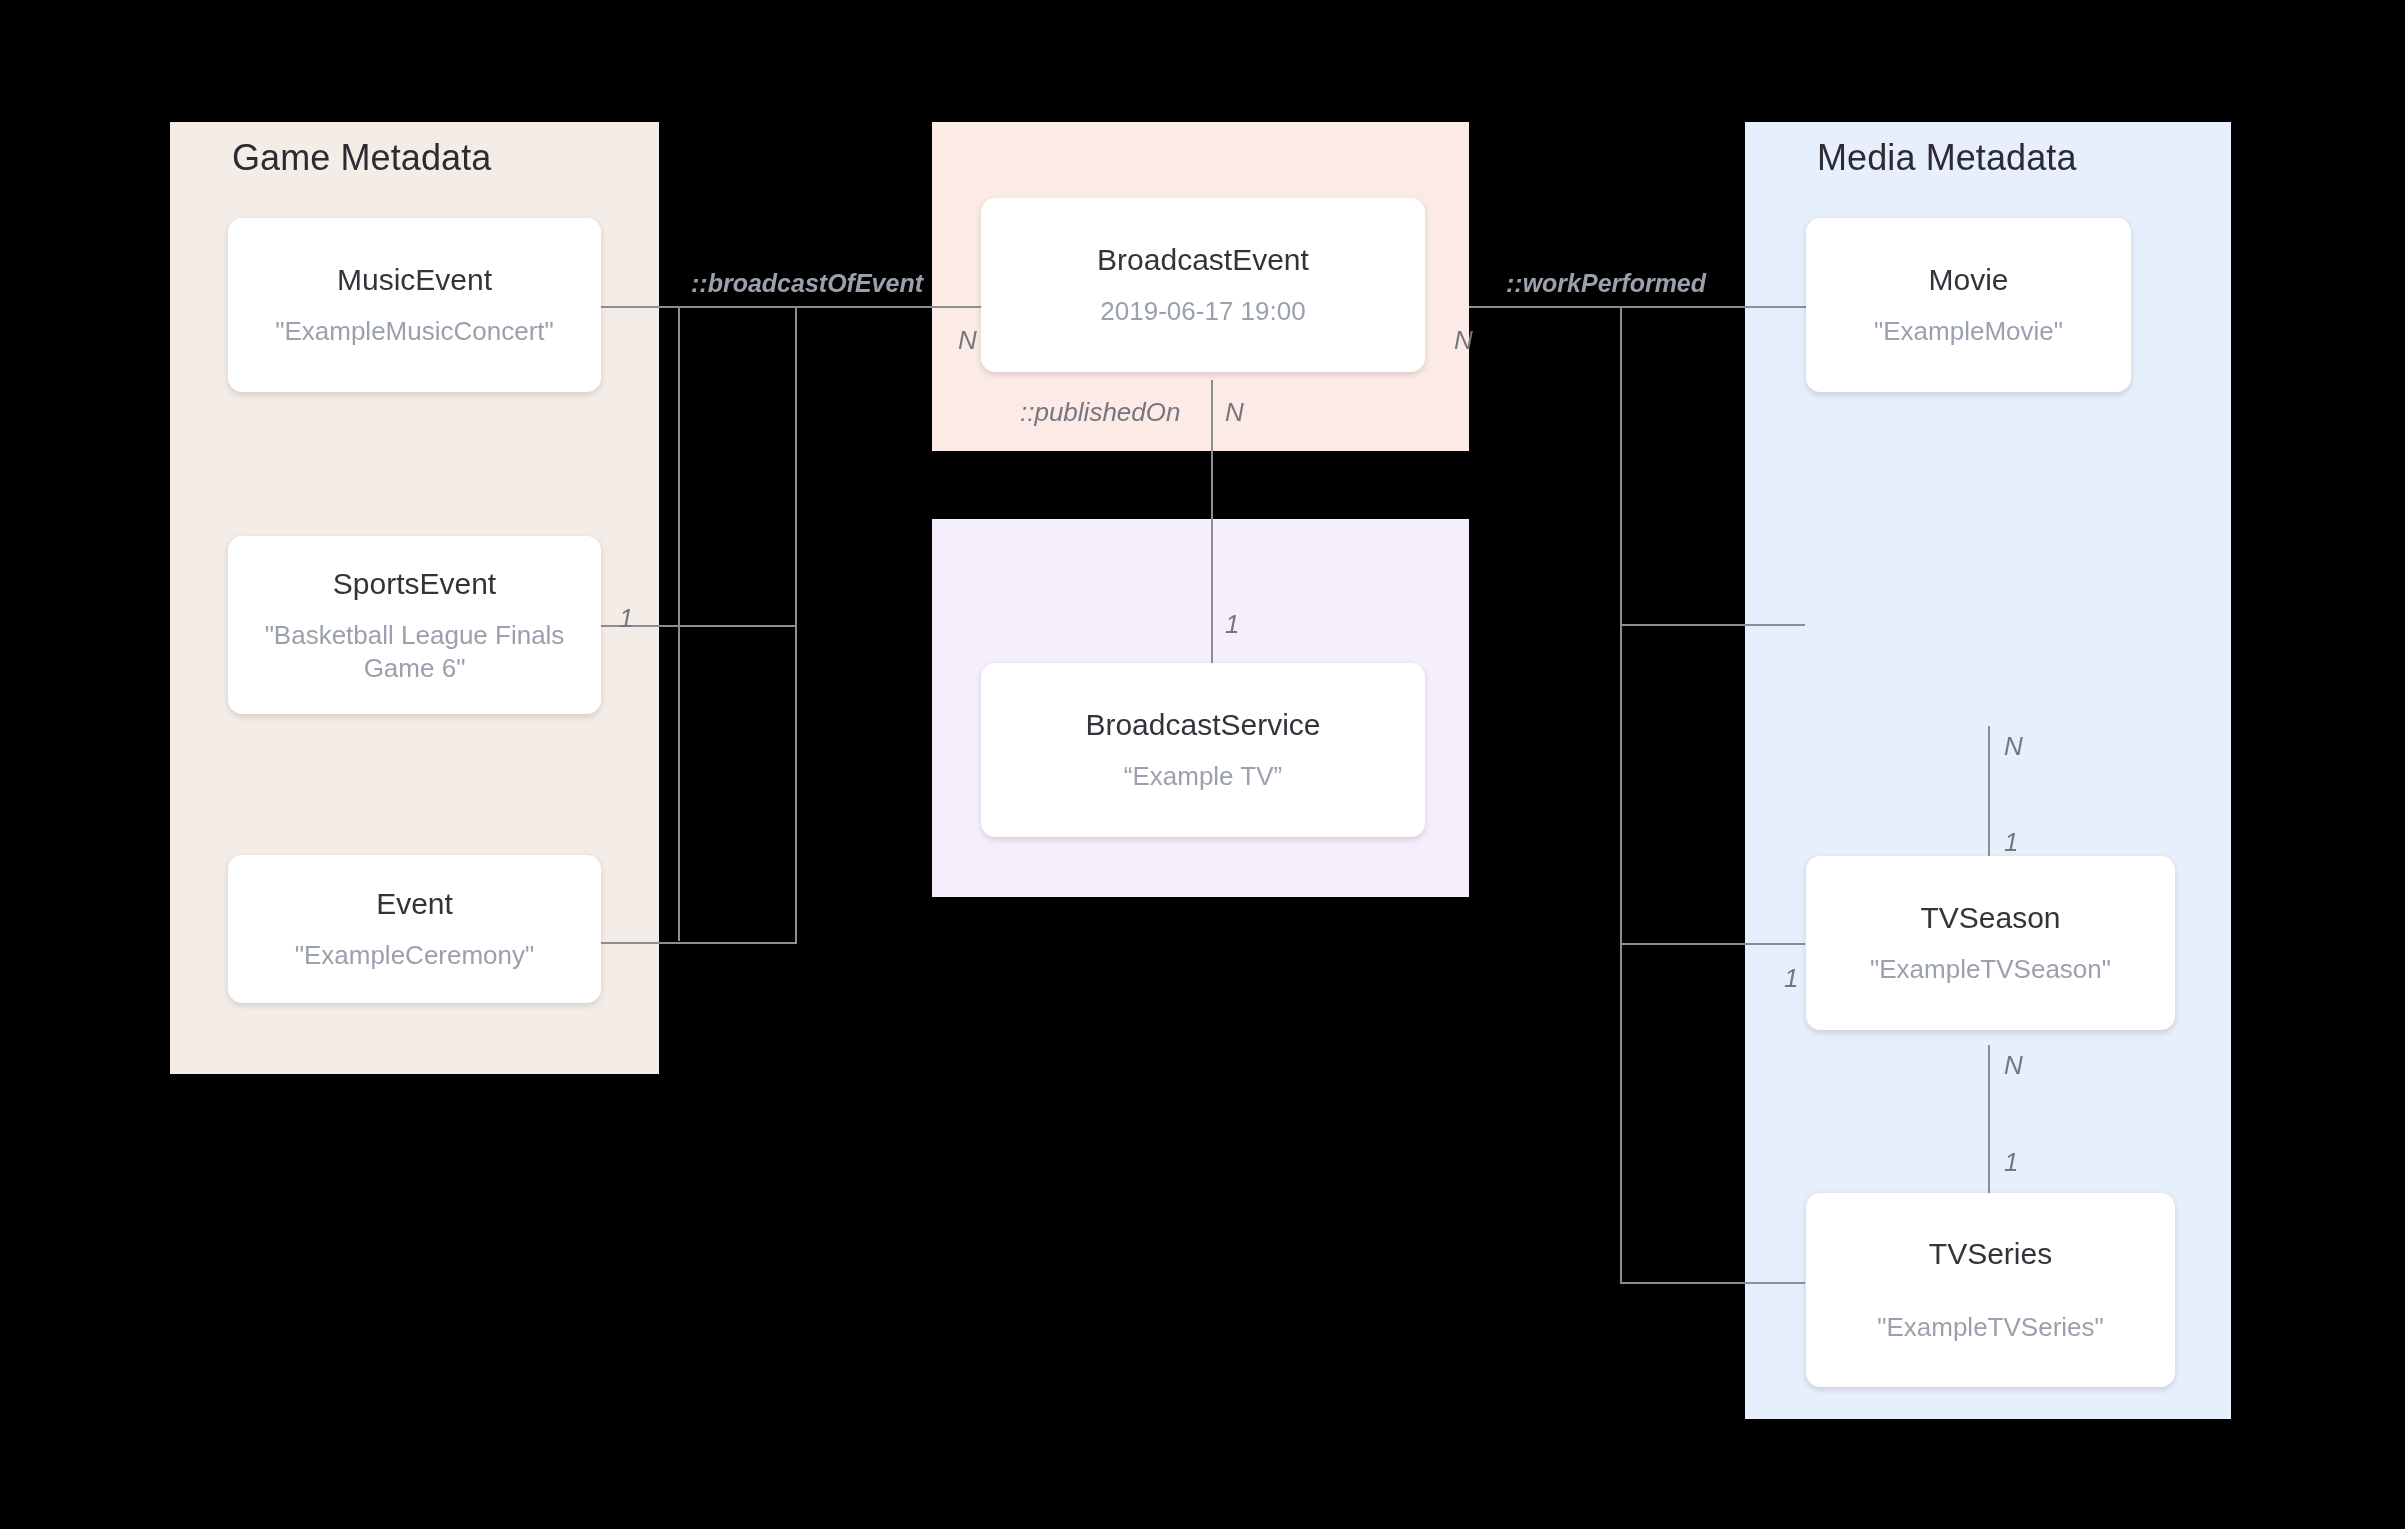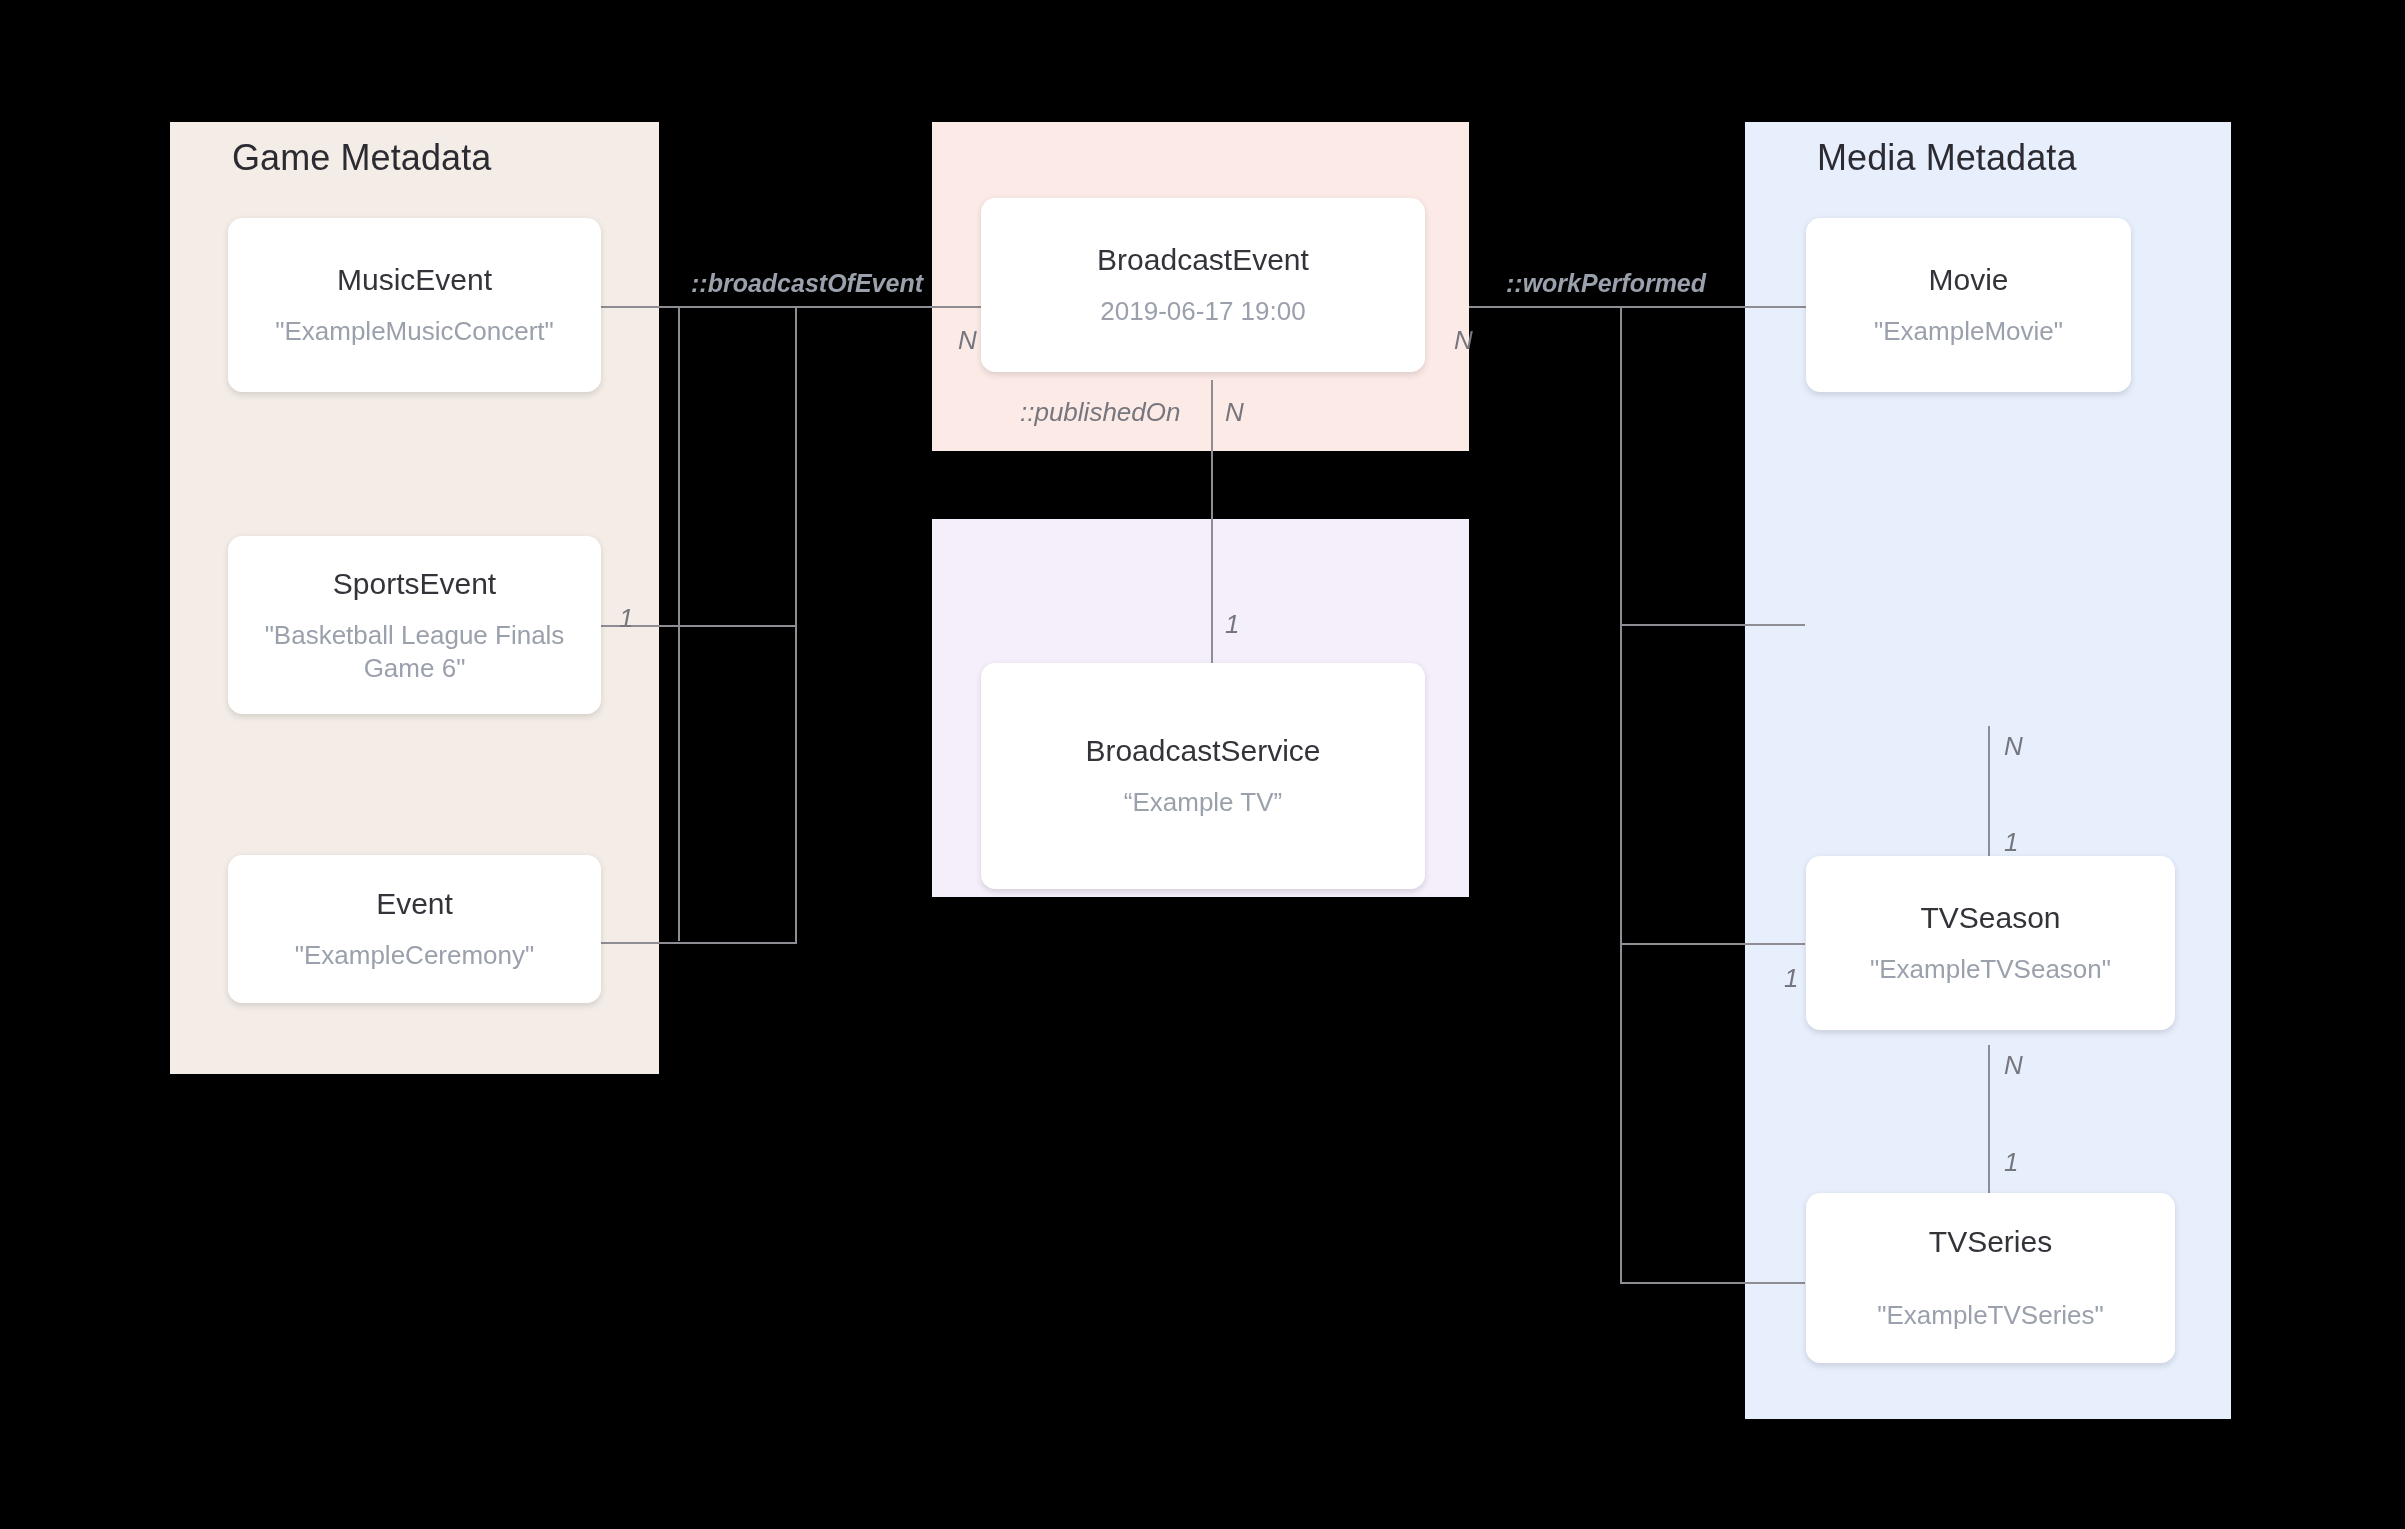--- a/index.html
+++ b/index.html
@@ -171,35 +171,35 @@
   <div class="card" style="left:228px; top:855px; width:373px; height:148px;">
     <div class="card-name">Event</div>
     <div class="card-value">"ExampleCeremony"</div>
   </div>
 
   <div class="card" style="left:981px; top:198px; width:444px; height:174px;">
     <div class="card-name">BroadcastEvent</div>
     <div class="card-value">2019-06-17 19:00</div>
   </div>
 
-  <div class="card" style="left:981px; top:663px; width:444px; height:226px;">
+  <div class="card" style="left:981px; top:663px; width:444px; height:174px;">
     <div class="card-name">BroadcastService</div>
     <div class="card-value">“Example TV”</div>
   </div>
 
   <div class="card" style="left:1806px; top:218px; width:325px; height:174px;">
     <div class="card-name">Movie</div>
     <div class="card-value">"ExampleMovie"</div>
   </div>
 
 
   <div class="card" style="left:1806px; top:856px; width:369px; height:174px;">
     <div class="card-name">TVSeason</div>
     <div class="card-value">"ExampleTVSeason"</div>
   </div>
 
-  <div class="card" style="left:1806px; top:1193px; width:369px; height:170px;gap:22px;">
+  <div class="card" style="left:1806px; top:1193px; width:369px; height:194px;gap:22px;">
     <div class="card-name">TVSeries</div>
     <div class="card-value">"ExampleTVSeries"</div>
   </div>
 
 </div>
 
 
 </body></html>

